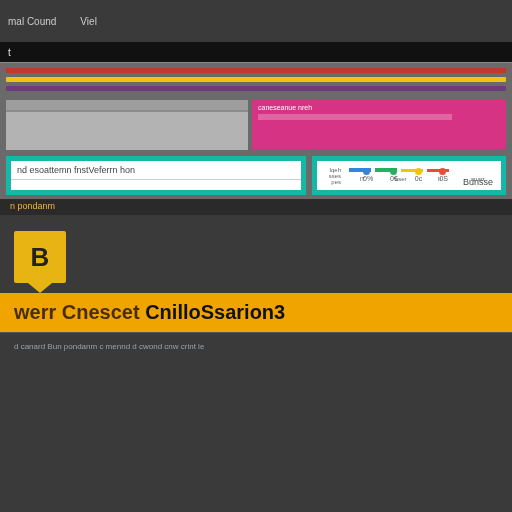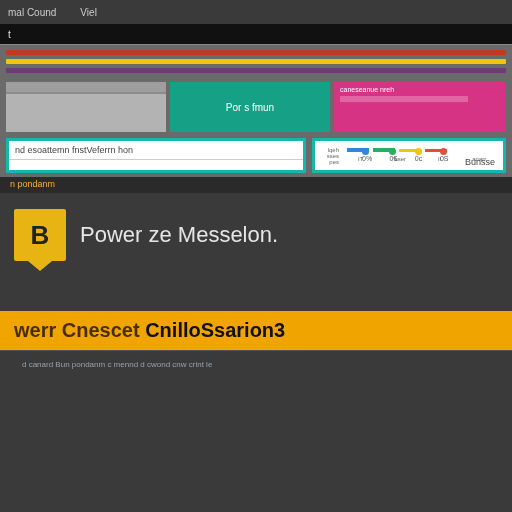--- a/index.html
+++ b/index.html
@@ -1,36 +1,36 @@
 <!DOCTYPE html>
 <html><head>
 <meta charset="utf-8">
 <style>
   * { box-sizing: border-box; margin: 0; padding: 0; }
   html, body { width: 512px; height: 512px; overflow: hidden; font-family: Arial, Helvetica, sans-serif; background:#3a3a3a; }
-  .top-strip { height: 24px; display:flex; align-items:center; gap:24px; padding:0 8px; color:#ccc; font-size:10px; }
+  .top-strip { height: 42px; display:flex; align-items:center; gap:24px; padding:0 8px; color:#ccc; font-size:10px; }
   .menu-bar { height: 20px; background:#111; display:flex; align-items:center; padding:0 8px; color:#e0e0e0; font-size:10px; }
   .ribbon { height: 34px; background:#6a6a6a; border-top:1px solid #888; display:flex; }
   .ribbon .stripes { flex:1; display:flex; flex-direction:column; gap:4px; padding:5px 6px; }
   .stripe { height:8px; border-radius:1px; }
   .s-red { background:#c0392b; }
   .s-yellow { background:#f1c40f; }
   .s-purple { background:#6d3b7a; }
   .ribbon .right { width:160px; background:#2e2e2e; display:flex; align-items:flex-start; justify-content:flex-end; padding:2px 6px; color:#f5b041; font-size:9px; }
   .sub-panels { height:60px; background:#6a6a6a; display:flex; gap:4px; padding:4px 6px 6px 6px; }
   .panel { flex:1; display:flex; flex-direction:column; }
   .panel.gray { background:#8c8c8c; }
   .panel.teal { background:#16a085; color:#fff; display:flex; align-items:center; justify-content:center; font-size:10px; }
   .panel.pink { background:#d63384; color:#fff; padding:4px 6px; font-size:7px; }
   .panel .ghdr { height:10px; background:#9e9e9e; margin-bottom:2px; }
   .panel .grow { flex:1; background:#b3b3b3; }
   .pink .pline { height:6px; background:rgba(255,255,255,0.25); margin-top:3px; width:80%; }
 
   .chart-row { display:flex; gap:6px; padding:0 6px 4px 6px; background:#6a6a6a; }
-  .chart-card { background:#fff; border:3px solid #14b8a6; display:flex; flex-direction:column;justify-content:flex-end; }
+  .chart-card { background:#fff; border:5px solid #14b8a6; display:flex; flex-direction:column;justify-content:flex-end; }
   .chart-card.left { flex: 0 0 300px; }
   .chart-card.right { flex:1; position:relative; }
   .ct-title { font-size:9px; color:#444; padding:4px 6px; border-bottom:1px solid #ccc; }
   .ct-title.right { position:absolute; right:8px; top:16px; border:none; padding:0; }
   .chart-body { flex:1; position:relative; padding:6px 8px 4px 8px; display:flex; align-items:flex-end; }
   .grid-bg { position:absolute; left:26px; right:8px; top:6px; bottom:18px;
     background-image:linear-gradient(to top,#d9d9d9 1px,transparent 1px);
     background-size:100% 20%; }
   .yaxis { position:absolute; left:2px; top:6px; bottom:18px; width:22px; display:flex; flex-direction:column; justify-content:space-between; font-size:6px; color:#666; text-align:right; }
   .bars { position:relative; margin-left:24px; flex:1; height:100%; display:flex; align-items:flex-end; gap:4px; z-index:2;}
@@ -50,24 +50,24 @@
   .b-red{background:#e74c3c;}
   .xaxis { height:14px; display:flex; font-size:6px; color:#666; padding:0 8px 2px 30px; gap:8px;}
   .xaxis span{flex:1;text-align:center;}
   .status-slim { height:16px; background:#2a2a2a; color:#f5b041; font-size:9px; padding:2px 10px; }
 
   .hero { background:#3a3a3a; display:flex; align-items:center; gap:14px; padding:16px 14px 10px 14px;}
   .hero-icon { width:52px; height:52px; background:#e7b414; border-radius:2px; display:flex; flex-direction:column; align-items:center; justify-content:center; position:relative;}
   .hero-icon::after{content:""; position:absolute; bottom:-10px; left:50%; transform:translateX(-50%); border-left:12px solid transparent;border-right:12px solid transparent;border-top:10px solid #e7b414;}
   .hero-letter{font-weight:bold; font-size:26px; color:#222;}
   .hero-text{color:#e6e6e6; font-size:22px; font-weight:300;}
-  .title-bar { background:#f0a400; padding:8px 14px; font-size:20px; font-weight:bold;margin-top:40px;}
+  .title-bar { background:#f0a400; padding:8px 14px; font-size:20px; font-weight:bold;}
   .title-main{color:#4a2d00;}
   .title-accent{color:#111;}
-  .footer{padding:8px 22px; color:#9aa0a6; font-size:8px; line-height:1.4; border-top:1px solid #555;}
+  .footer{padding:8px 14px; color:#9aa0a6; font-size:8px; line-height:1.4; border-top:1px solid #555;}
 </style>
 </head>
 <body>
 
 <div class="top-strip">
   <span>mal Cound</span>
   <span>Viel</span>
 </div>
 
 <div class="menu-bar">
@@ -79,23 +79,20 @@
     <div class="stripe s-red"></div>
     <div class="stripe s-yellow"></div>
     <div class="stripe s-purple"></div>
   </div>
 </div>
 
 <div class="sub-panels">
   <div class="panel gray">
     <div class="ghdr"></div>
     <div class="grow"></div>
-  </div>
-  <div class="panel teal">
-    <span>Por s fmun</span>
   </div>
   <div class="panel pink">
     <span>caneseanue nreh</span>
     <div class="pline"></div>
   </div>
 </div>
 
 <div class="chart-row">
 
   <div class="chart-card left">
@@ -165,21 +162,20 @@
 </div>
 
 <div class="status-slim">
   <span>n pondanm</span>
 </div>
 
 <div class="hero">
   <div class="hero-icon">
     <span class="hero-letter">B</span>
   </div>
-  <div class="hero-text">Power ze Messelon.</div>
 </div>
 
 <div class="title-bar">
   <span class="title-main">werr Cnescet </span><span class="title-accent">CnilloSsarion3</span>
 </div>
 
 <div class="footer">
   <span>d canard Bun pondanm c mennd d cwond cnw crint le</span>
 </div>
 

